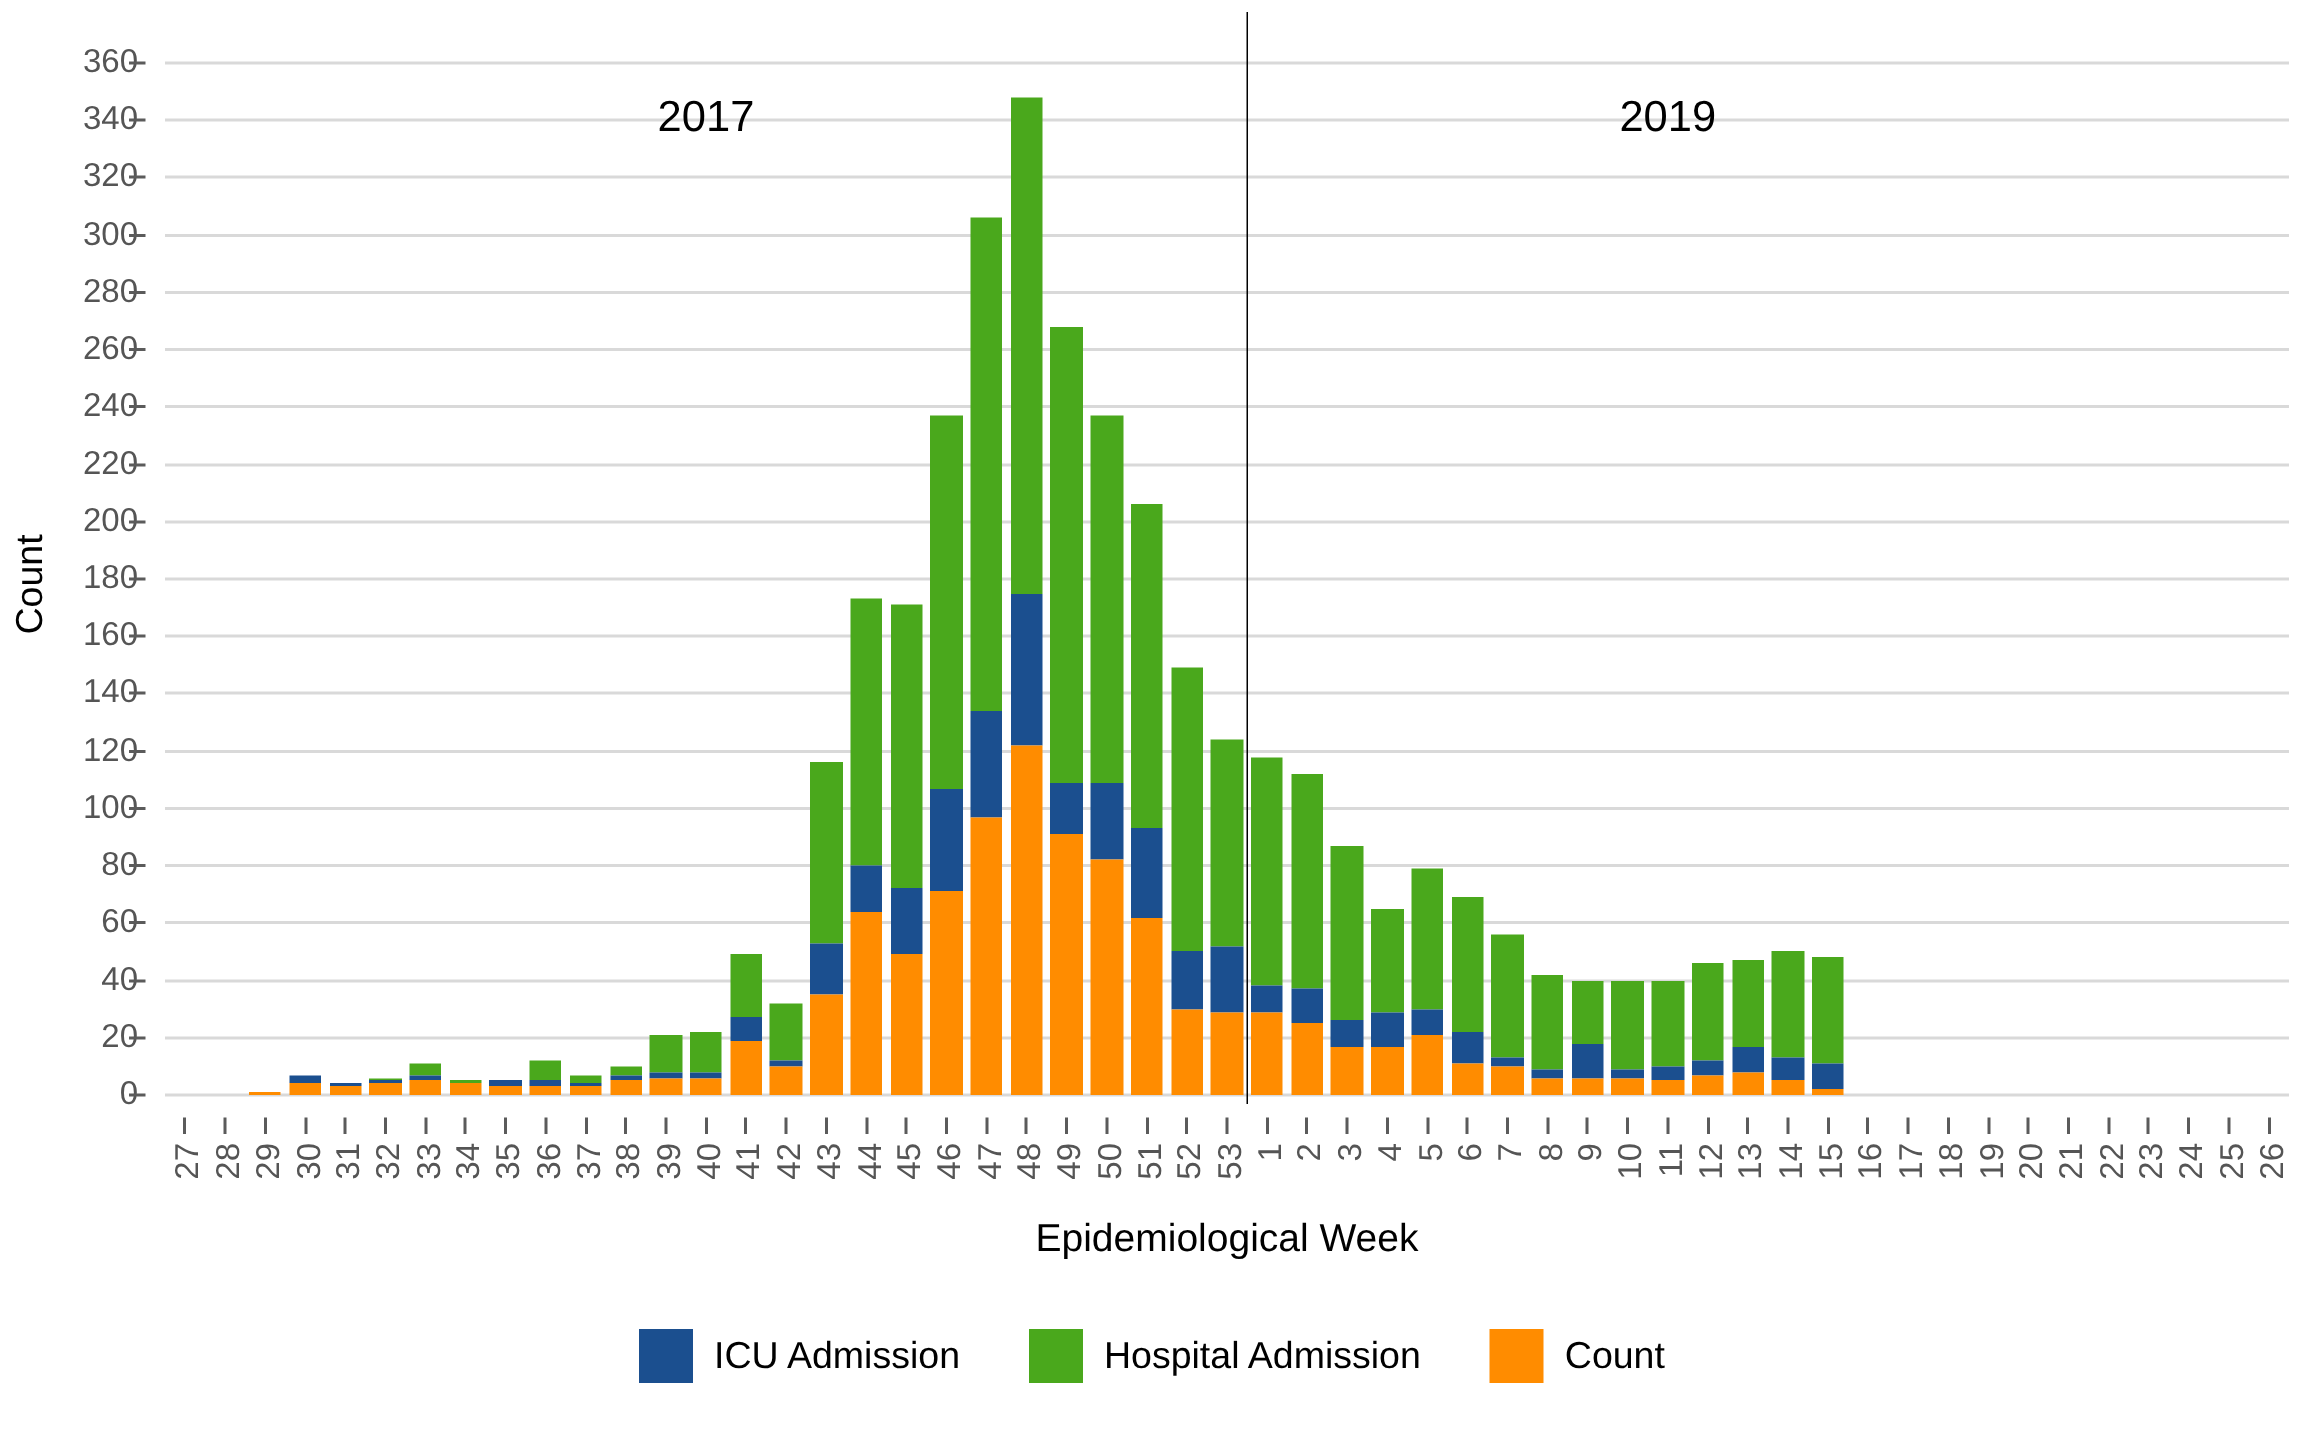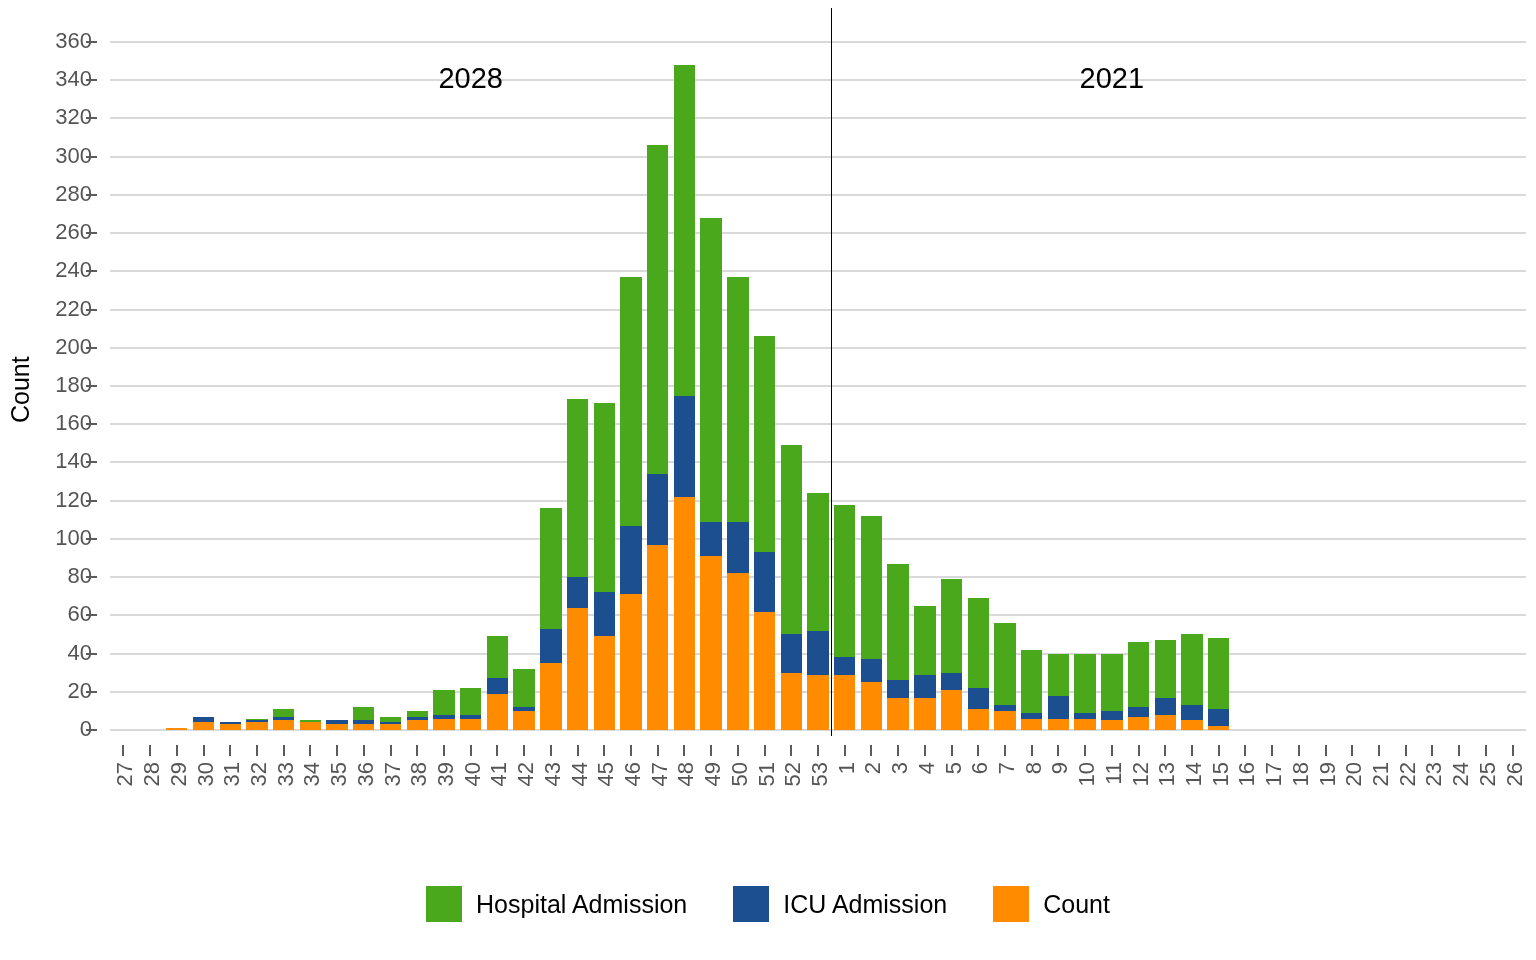--- a/index.html
+++ b/index.html
@@ -180,22 +180,22 @@
       <div class="gridline" style="top: 304.778px;"></div>
       <div class="gridline" style="top: 266.556px;"></div>
       <div class="gridline" style="top: 228.333px;"></div>
       <div class="gridline" style="top: 190.111px;"></div>
       <div class="gridline" style="top: 151.889px;"></div>
       <div class="gridline" style="top: 113.667px;"></div>
       <div class="gridline" style="top: 75.4444px;"></div>
       <div class="gridline" style="top: 37.2222px;"></div>
       <div class="gridline" style="top: -1px;"></div>
       <div id="year-divider" style="left: 721.358px; top: -34px;"></div>
-      <div class="year-label" style="left: 300.679px; top: 20px; width: 120px;">2028</div>
-      <div class="year-label" style="left: 941.887px; top: 20px; width: 120px;">2021</div>
+      <div class="year-label" style="left: 300.679px; top: 20px; width: 120px;">2017</div>
+      <div class="year-label" style="left: 941.887px; top: 20px; width: 120px;">2019</div>
     </div>
 
   <div id="bars">
       <div class="bar-group" style="left: 56.1057px; width: 21.3736px;">
         <div class="seg" style="height: 1.91111px; background: rgb(255, 140, 0);"></div>
       </div>
       <div class="bar-group" style="left: 82.8226px; width: 21.3736px;">
         <div class="seg" style="height: 5.73333px; background: rgb(27, 79, 143);"></div>
         <div class="seg" style="height: 7.64444px; background: rgb(255, 140, 0);"></div>
       </div>
@@ -489,29 +489,30 @@
       <div class="xtick-label" style="left: 1284.77px; width: 22px;">22</div>
       <div class="xtick-dash" style="left: 1321.49px;"></div>
       <div class="xtick-label" style="left: 1311.49px; width: 22px;">23</div>
       <div class="xtick-dash" style="left: 1348.21px;"></div>
       <div class="xtick-label" style="left: 1338.21px; width: 22px;">24</div>
       <div class="xtick-dash" style="left: 1374.92px;"></div>
       <div class="xtick-label" style="left: 1364.92px; width: 22px;">25</div>
       <div class="xtick-dash" style="left: 1401.64px;"></div>
       <div class="xtick-label" style="left: 1391.64px; width: 22px;">26</div>
     </div>
+  <div id="x-axis-title">Epidemiological Week</div>
 
   <div id="legend">
+      <div class="legend-item">
+        <span class="legend-swatch" style="background: rgb(27, 79, 143);"></span>
+        <span class="legend-label">ICU Admission</span>
+      </div>
       <div class="legend-item">
         <span class="legend-swatch" style="background: rgb(74, 168, 28);"></span>
         <span class="legend-label">Hospital Admission</span>
       </div>
       <div class="legend-item">
-        <span class="legend-swatch" style="background: rgb(27, 79, 143);"></span>
-        <span class="legend-label">ICU Admission</span>
-      </div>
-      <div class="legend-item">
         <span class="legend-swatch" style="background: rgb(255, 140, 0);"></span>
         <span class="legend-label">Count</span>
       </div>
     </div>
 
 </div>
 
 </body></html>

